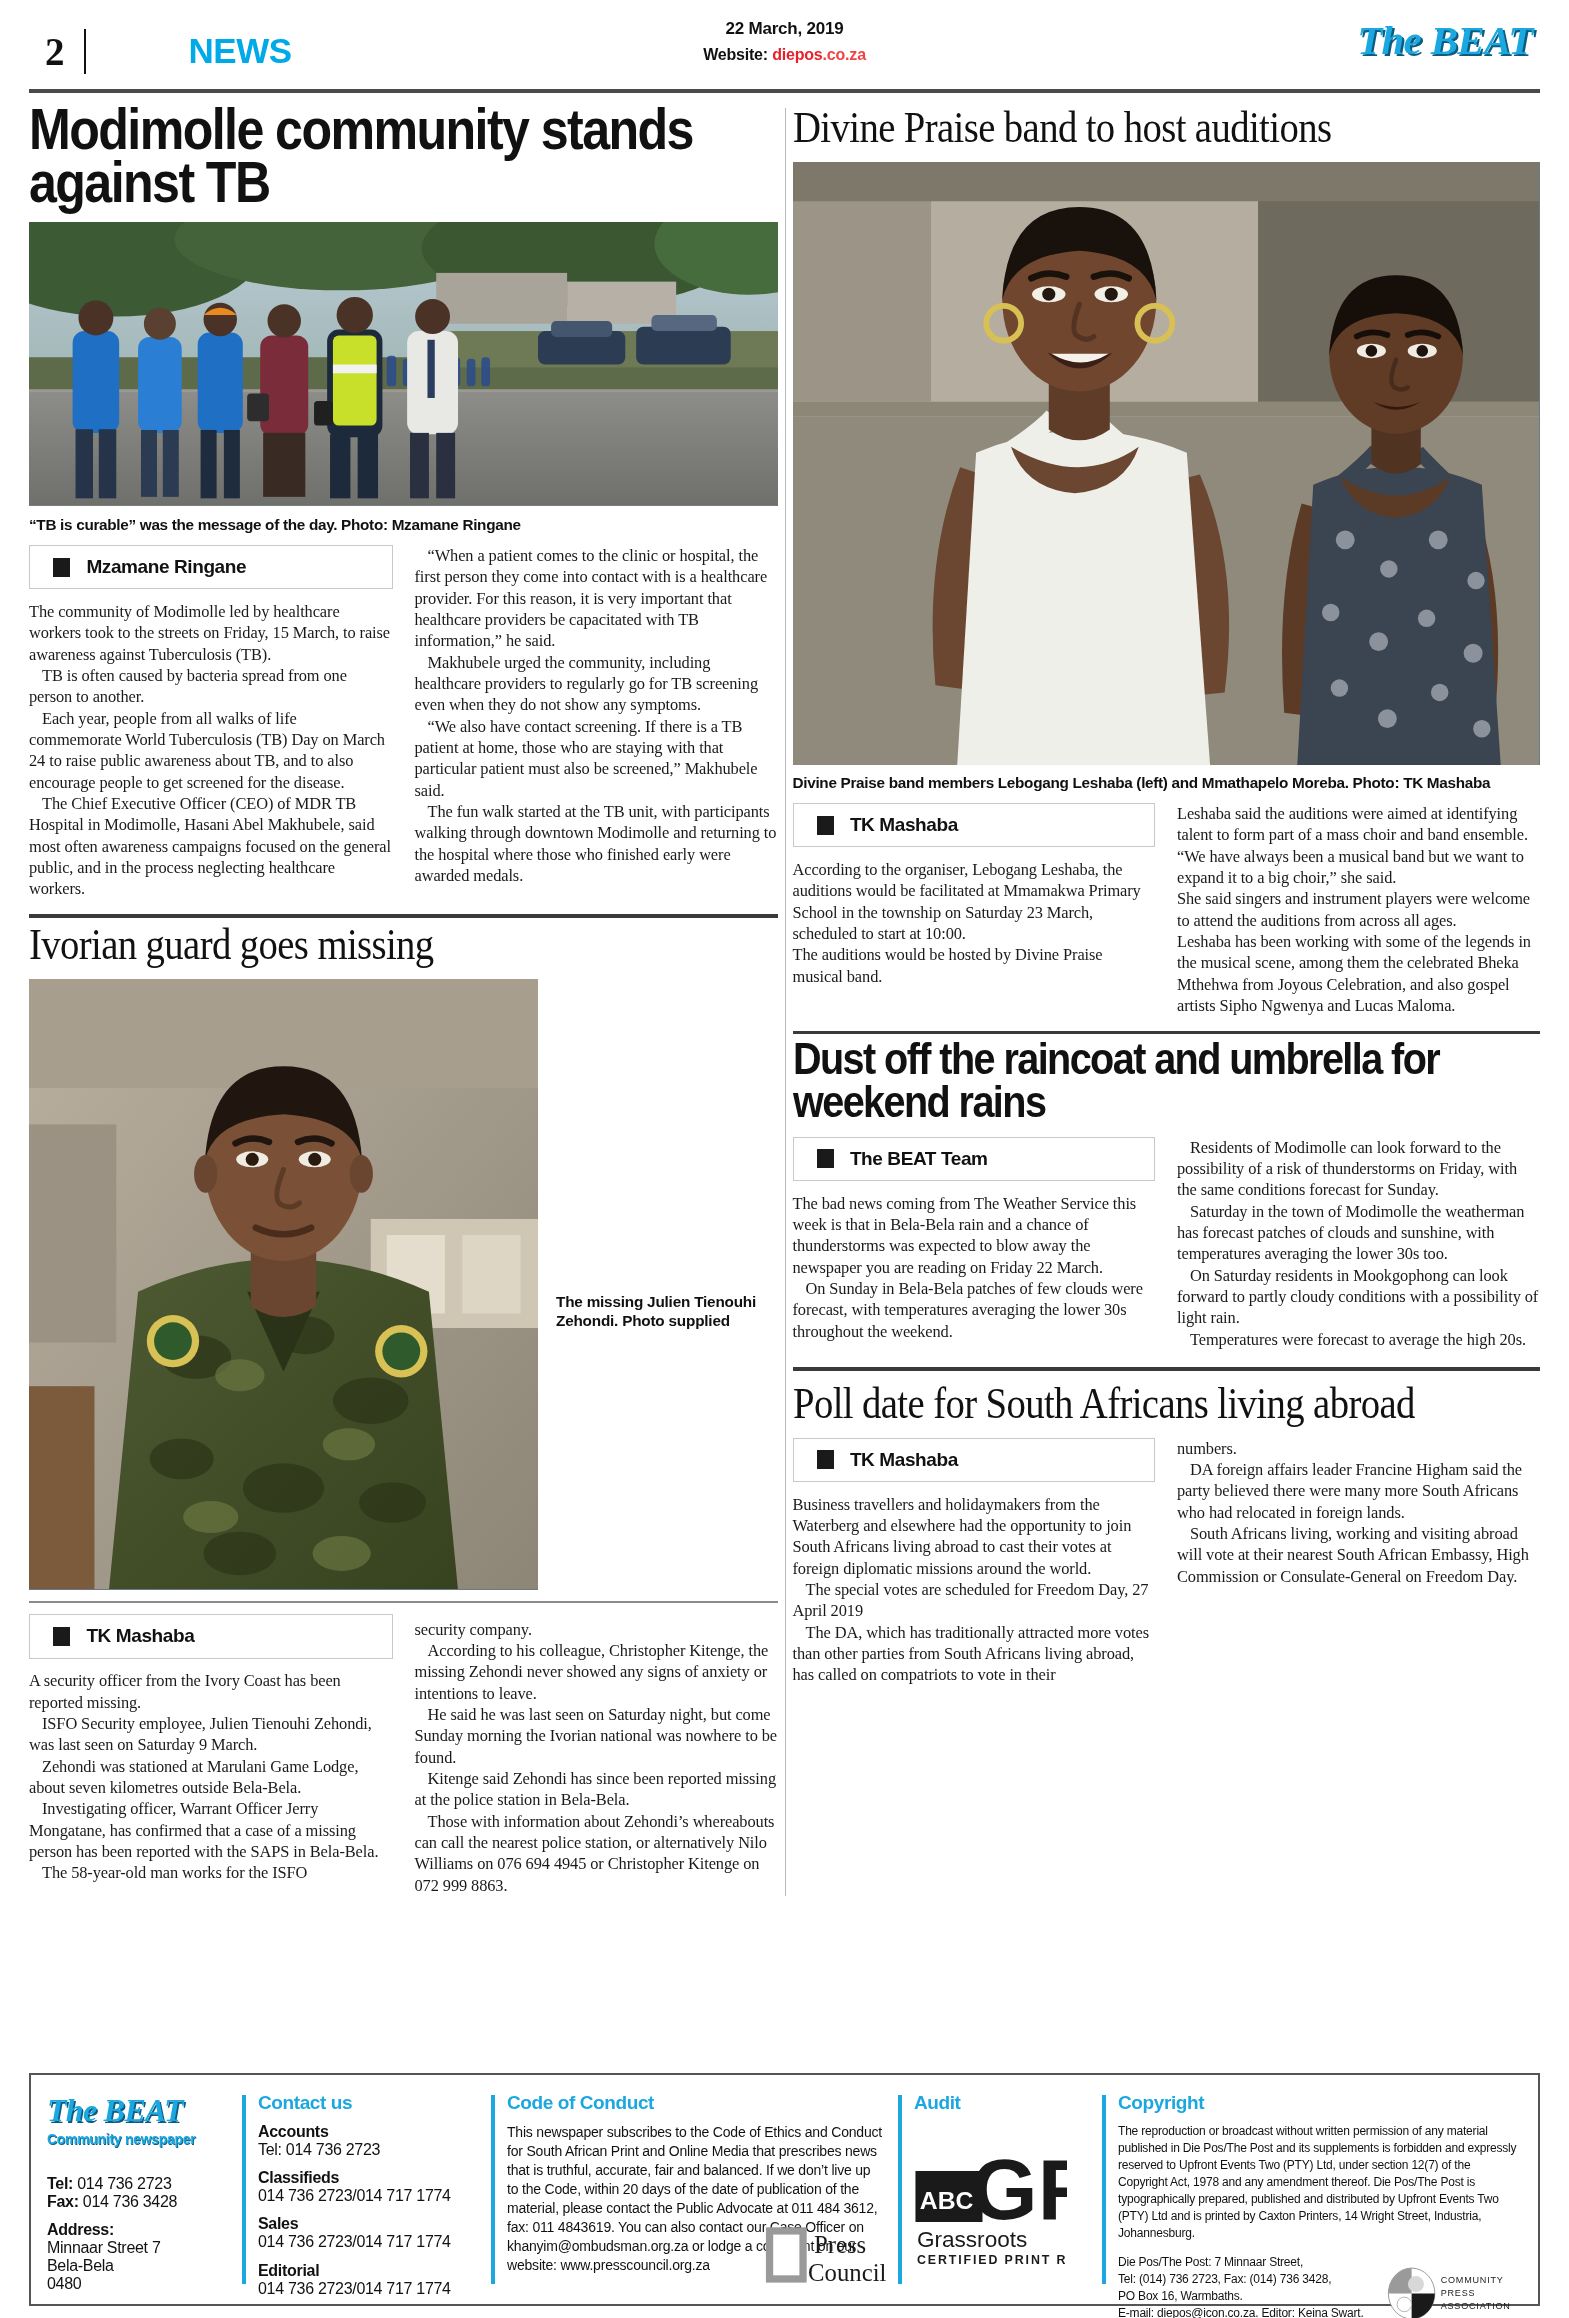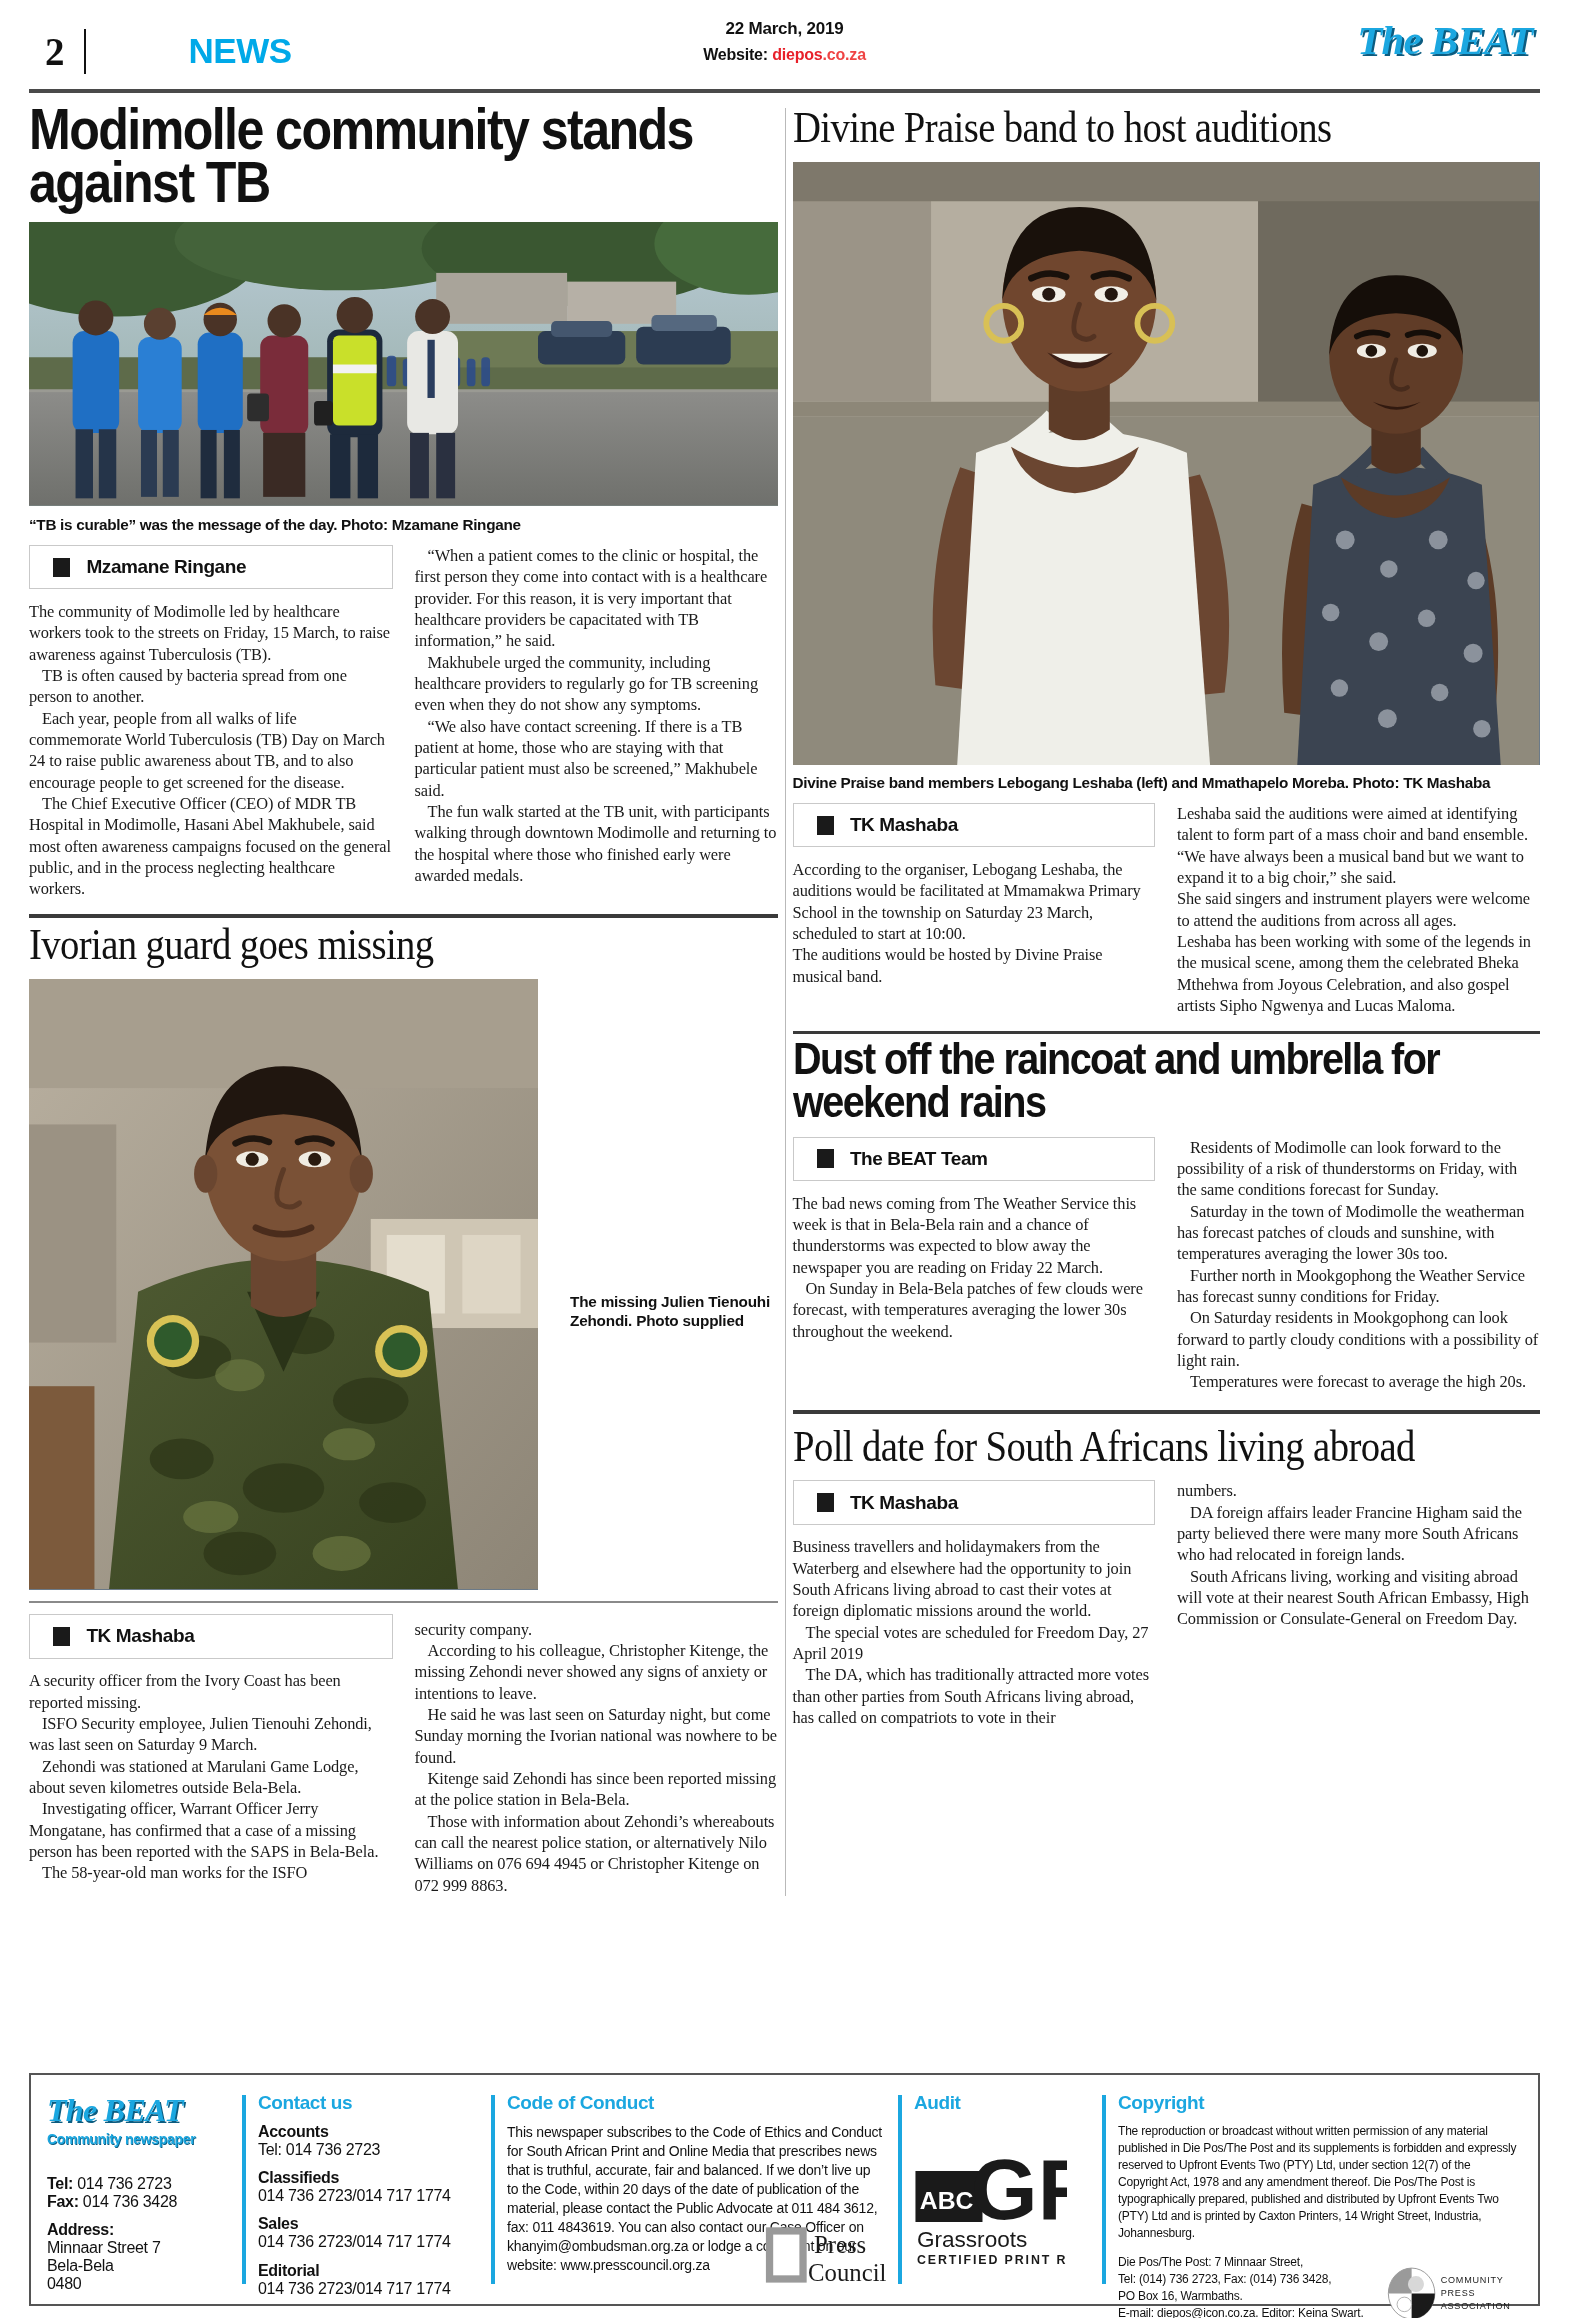--- a/index.html
+++ b/index.html
@@ -357,21 +357,21 @@
             </div>
           </div>
         </div>
       </div>
 
       <div class="sep-thick"></div>
 
       <div>
         <h1 class="hl-serif">Ivorian guard goes missing</h1>
 
-        <div style="display:flex; gap:32px;">
+        <div style="display:flex; gap:18px;">
 
           <div class="photo" style="width:509px; height:611px; flex:none;">
             <svg class="frame" viewBox="0 0 700 840" preserveAspectRatio="none">
               <defs>
                 <linearGradient id="wallA" x1="0" y1="0" x2="1" y2="1">
                   <stop offset="0" stop-color="#b9b0a0"></stop>
                     <stop offset="1" stop-color="#8d8576"></stop>
                 </linearGradient>
                 <linearGradient id="camA" x1="0" y1="0" x2="1" y2="1">
                   <stop offset="0" stop-color="#4e5a32"></stop>
@@ -611,21 +611,20 @@
             </div>
             <div class="bodytext">
               <p class="first">The bad news coming from The Weather Service this week is that in Bela-Bela rain and a chance of thunderstorms was expected to blow away the newspaper you are reading on Friday 22 March.</p>
               <p>On Sunday in Bela-Bela patches of few clouds were forecast, with temperatures averaging the lower 30s throughout the weekend.</p>
             </div>
           </div>
           <div>
             <div class="bodytext">
               <p>Residents of Modimolle can look forward to the possibility of a risk of thunderstorms on Friday, with the same conditions forecast for Sunday.</p>
               <p>Saturday in the town of Modimolle the weatherman has forecast patches of clouds and sunshine, with temperatures averaging the lower 30s too.</p>
-              <p>Further north in Mookgophong the Weather Service has forecast sunny conditions for Friday.</p>
               <p>On Saturday residents in Mookgophong can look forward to partly cloudy conditions with a possibility of light rain.</p>
               <p>Temperatures were forecast to average the high 20s.</p>
             </div>
           </div>
         </div>
       </div>
 
       <div class="sep-thick" style="margin-top:17.4px"></div>
 
       <div>

